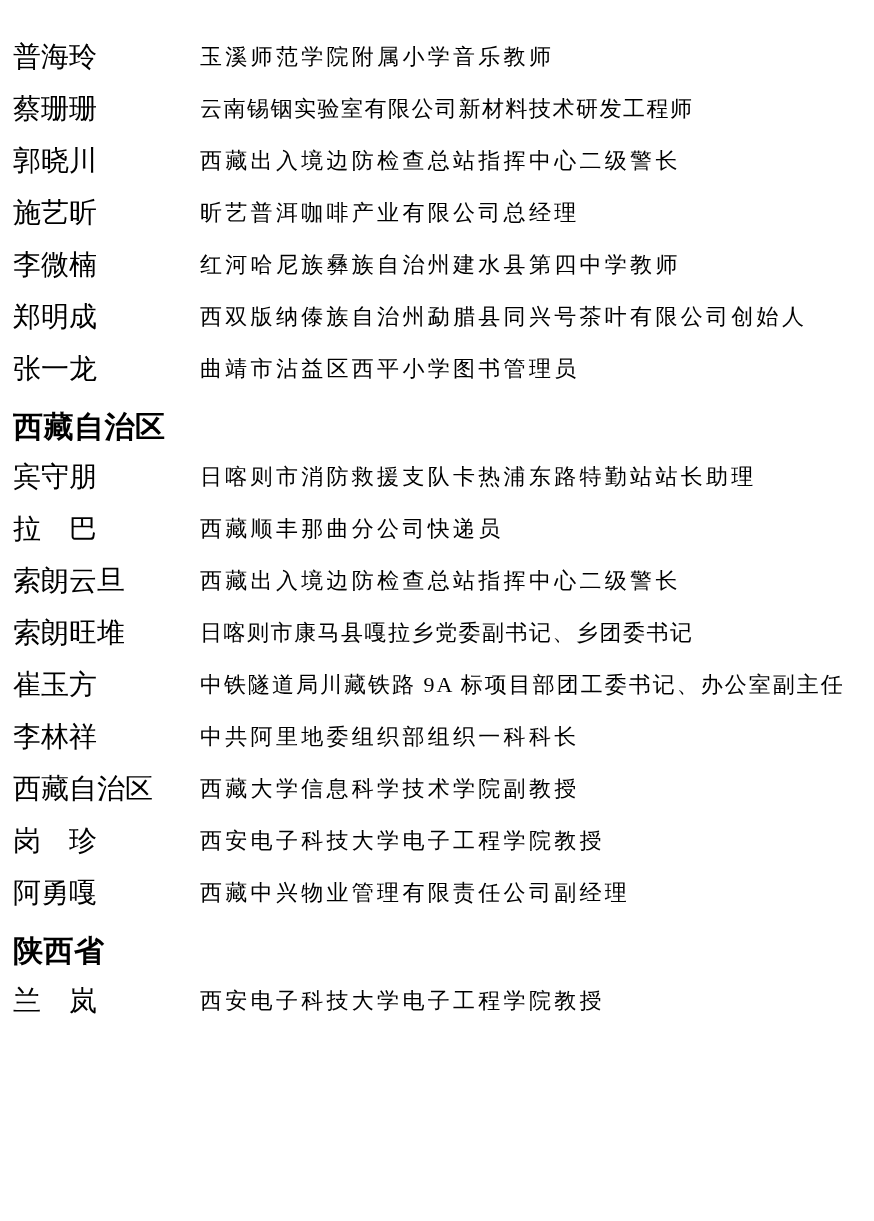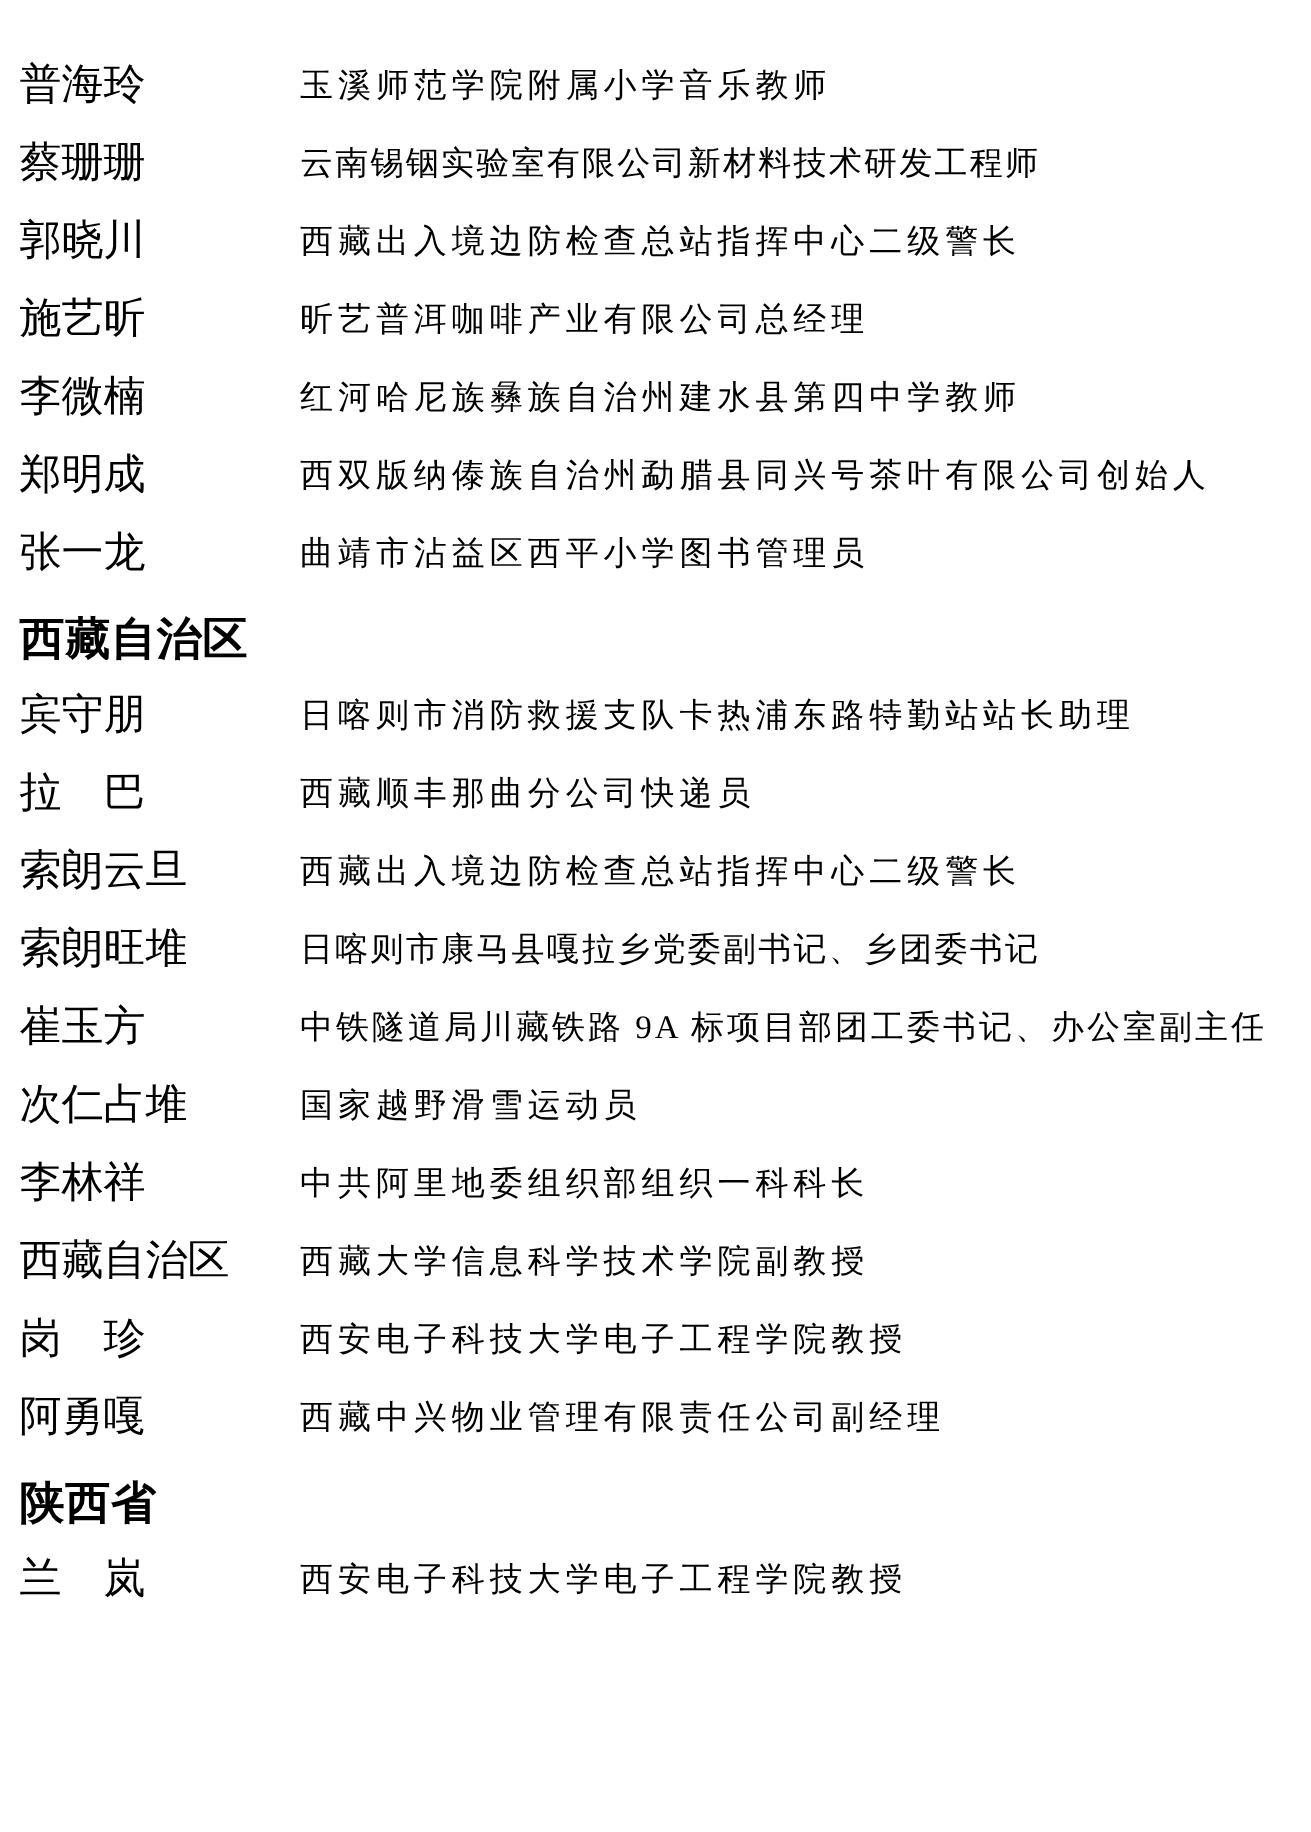--- a/index.html
+++ b/index.html
@@ -100,24 +100,20 @@
   </div>
   <div class="entry">
     <div class="name">索朗旺堆</div>
     <div class="desc tight21">日喀则市康马县嘎拉乡党委副书记、乡团委书记</div>
   </div>
   <div class="entry">
     <div class="name">崔玉方</div>
     <div class="desc tight19">中铁隧道局川藏铁路 9A 标项目部团工委书记、办公室副主任</div>
   </div>
   <div class="entry">
-    <div class="name">次仁占堆</div>
-    <div class="desc">国家越野滑雪运动员</div>
-  </div>
-  <div class="entry">
     <div class="name">李林祥</div>
     <div class="desc">中共阿里地委组织部组织一科科长</div>
   </div>
   <div class="entry">
     <div class="name">西藏自治区</div>
     <div class="desc">西藏大学信息科学技术学院副教授</div>
   </div>
   <div class="entry">
     <div class="name">岗　珍</div>
     <div class="desc">西安电子科技大学电子工程学院教授</div>

